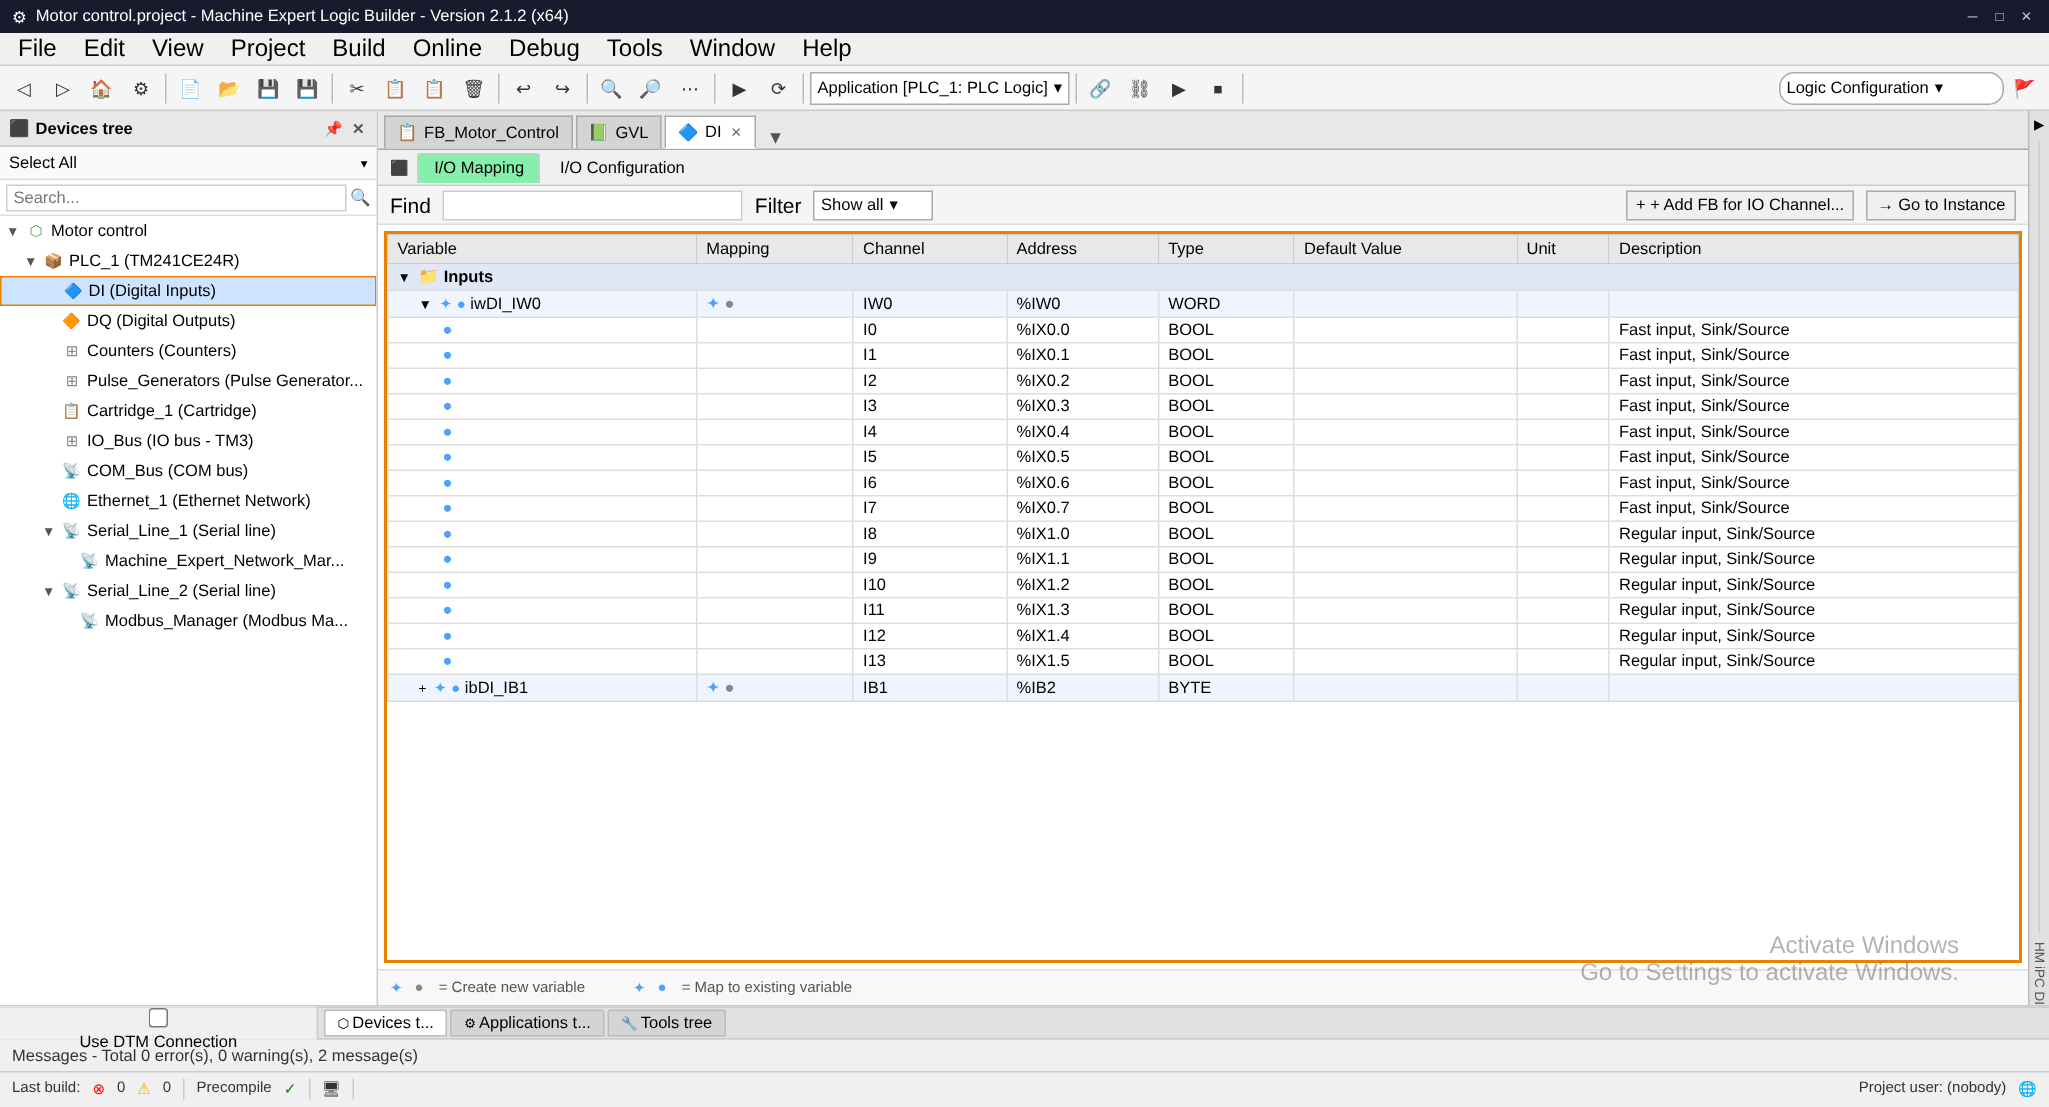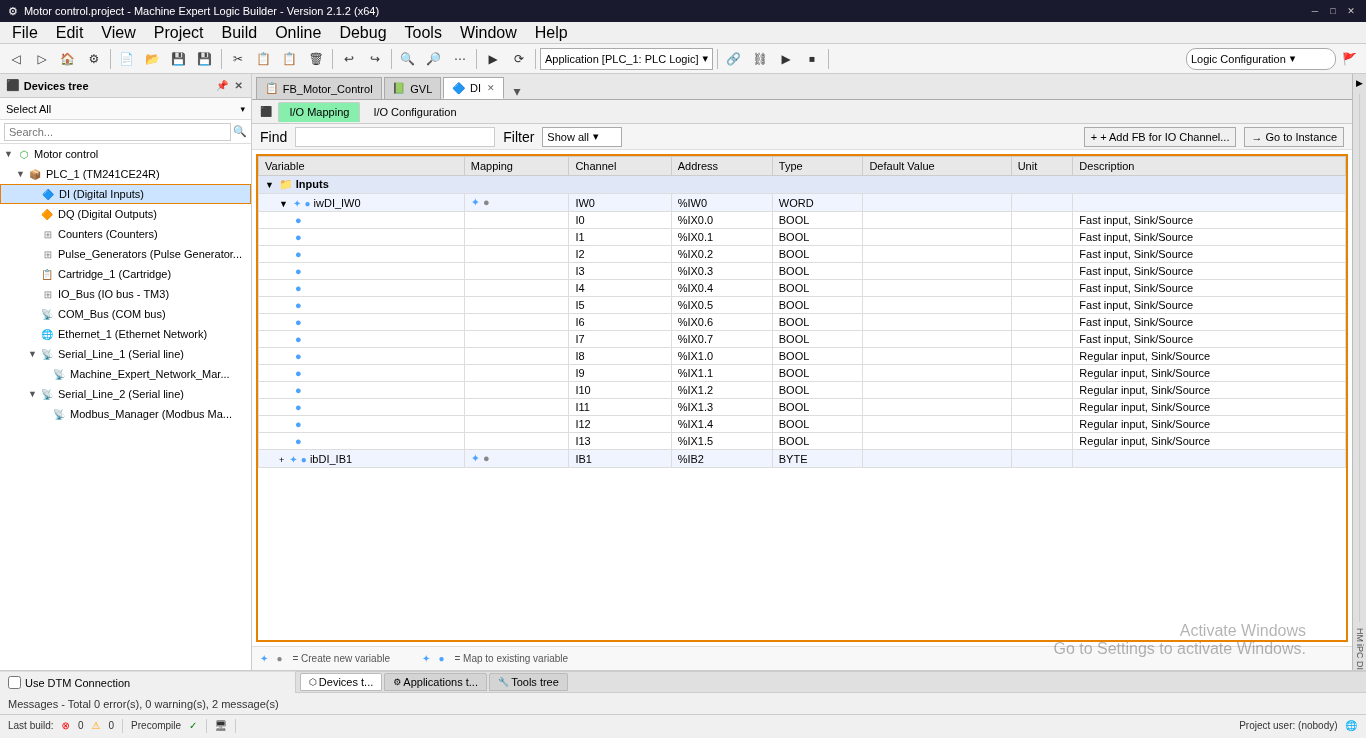--- a/index.html
+++ b/index.html
@@ -844,21 +844,21 @@
   <div class="right-collapse-panel" style="width:14px; background:#e0e0e0; border-left:1px solid #bbb; display:flex; flex-direction:column; align-items:center; padding-top:4px; gap:2px;">
     <span style="font-size:9px; cursor:pointer;">▶</span>
     <div style="width:1px; flex:1; background:#ccc; margin:4px 0;"></div>
     <span style="writing-mode:vertical-rl; font-size:9px; color:#555;">HM</span>
     <span style="writing-mode:vertical-rl; font-size:9px; color:#555;">iPC</span>
     <span style="writing-mode:vertical-rl; font-size:9px; color:#555;">DI</span>
   </div>
 </div>
 
 <div style="display:flex; height:22px; border-top:1px solid #ccc; background:#f0f0f0;">
-  <div class="dtm-bar" style="width:296px; border-right:1px solid #ccc; height:22px;">
+  <div class="dtm-bar" style="width:212px; border-right:1px solid #ccc; height:22px;flex-direction:column;">
     <input type="checkbox" style="">
     <span>Use DTM Connection</span>
   </div>
   <div class="bottom-tabs" style="flex:1; height:22px;">
     <div class="bottom-tab active">
       <span style="font-size:9px; margin-right:2px;">⬡</span>
       <span>Devices t...</span>
     </div>
     <div class="bottom-tab">
       <span style="font-size:9px; margin-right:2px;">⚙</span>

